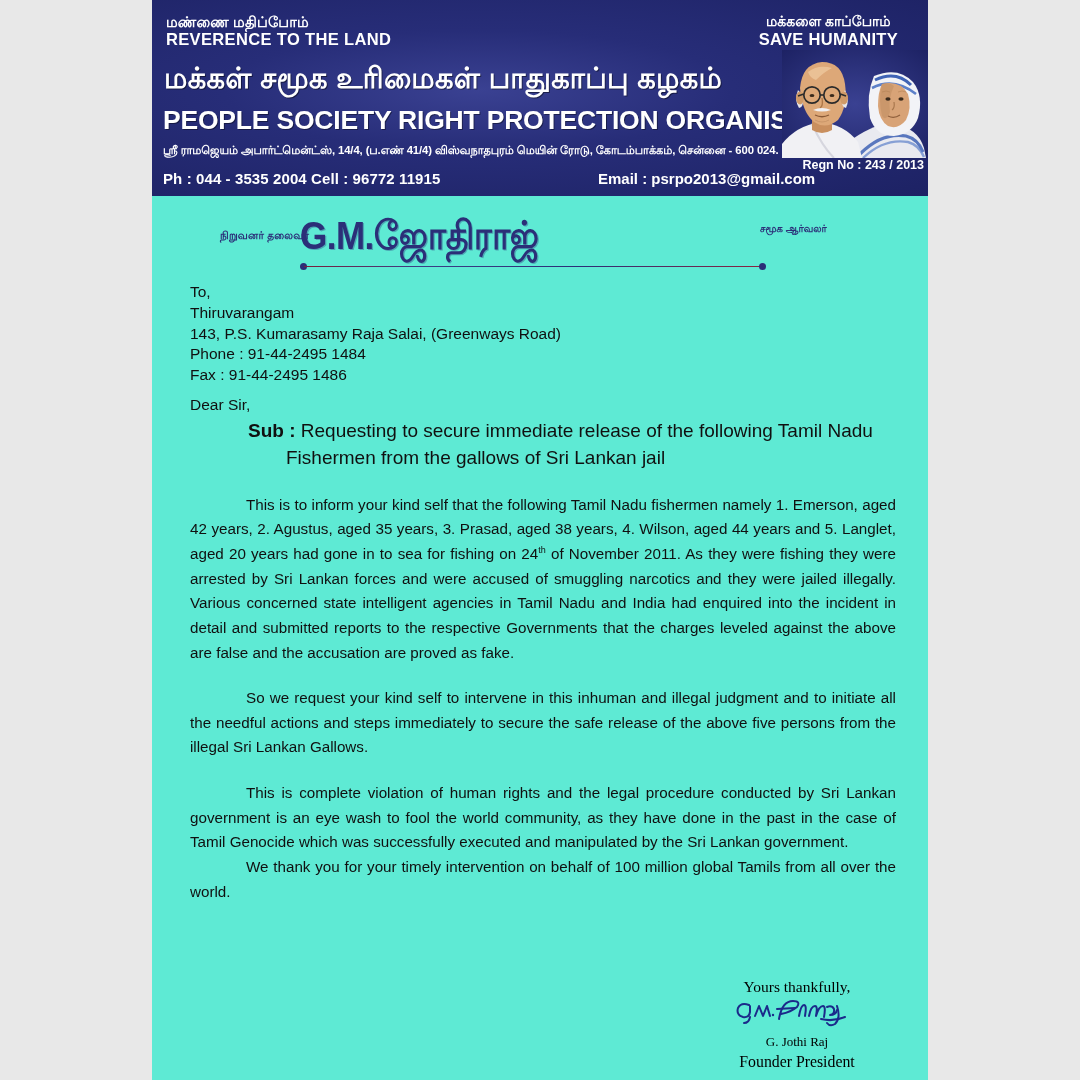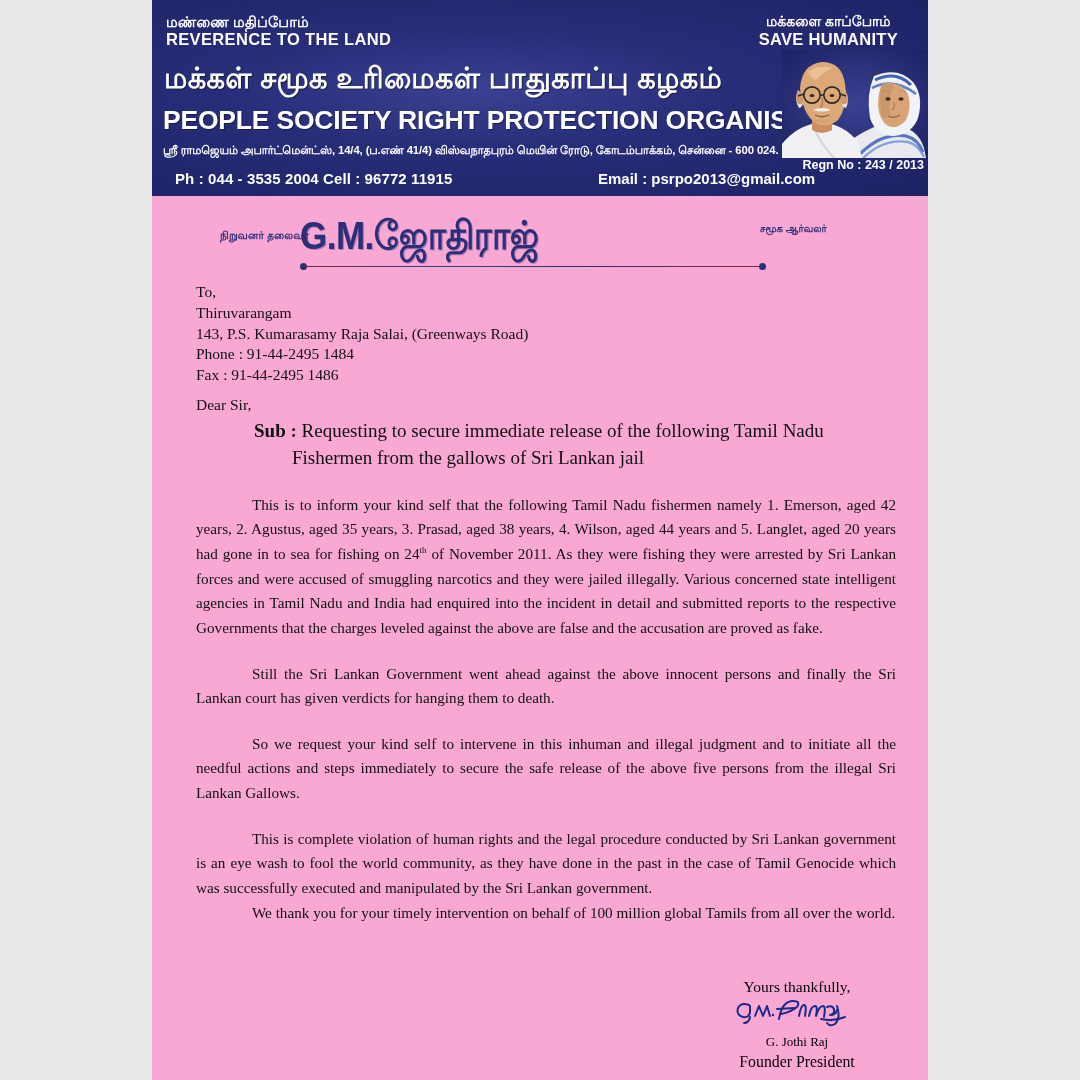--- a/index.html
+++ b/index.html
@@ -8,21 +8,21 @@
     width: 1080px; height: 1080px;
     background: #e8e8e8;
     font-family: "Liberation Serif", serif;
     overflow: hidden;
   }
 
   #page {
     position: absolute;
     left: 152px; top: 0;
     width: 776px; height: 1080px;
-    background: #f9a8d4;
+    background: #5eead4;
     overflow: hidden;
   }
 
   
   .banner {
     position: relative;
     width: 100%;
     height: 196px;
     background: #242a72;
     background-image: radial-gradient(ellipse at 42% 46%, #3a4192 0%, #272d78 40%, #1d2264 100%);
@@ -65,21 +65,21 @@
     color: #ffffff; font-size: 11.3px; font-weight: 700;
     white-space: nowrap; letter-spacing: -0.1px;
   }
   .contact-row {
     position: absolute; left: 11px; right: 10px; top: 170px;
     height: 22px;
   }
   .contact-phone {
     position: absolute; left: 0; top: 0;
     color: #ffffff; font-size: 15px; font-weight: 700;
-    letter-spacing: .1px; white-space: nowrap; margin-left: 12px;
+    letter-spacing: .1px; white-space: nowrap;
   }
   .contact-email {
     position: absolute; left: 435px; top: 0;
     color: #ffffff; font-size: 15px; font-weight: 700;
     white-space: nowrap;
   }
 
   
   .portraits {
     position: absolute; right: 0px; top: 50px;
@@ -135,23 +135,22 @@
     width: 7px; height: 7px; border-radius: 50%;
     background: #2b2f78;
   }
   .rule .dot.l { left: 0; }
   .rule .dot.r { right: 0; }
 
   
   .body-wrap {
     position: absolute;
     left: 38px; right: 32px; top: 282px;
-    font-family: Liberation Serif, serif;
+    font-family: Liberation Sans, sans-serif;
     color: #101010;
-    margin-left: 6px;
   }
 
   .to-line { font-size: 15.5px; line-height: 1.34; }
   .addressee { font-size: 15.5px; font-weight: 700; line-height: 1.34; }
   .addr-line { font-size: 15.5px; line-height: 1.34; }
 
   .salutation { font-size: 15.5px; margin-top: 10px; }
 
   .subject {
     margin-top: 4px;
@@ -315,21 +314,20 @@
     <div class="salutation">Dear Sir,</div>
 
     <div class="subject">
       <span class="lbl">Sub :</span>
       <span>Requesting to secure immediate release of the following Tamil Nadu</span>
       <span class="l2">Fishermen from the gallows of Sri Lankan jail</span>
     </div>
 
     <p class="para gap"><span>This is to inform your kind self that the following Tamil Nadu fishermen namely 1. Emerson, aged 42 years, 2. Agustus, aged 35 years, 3. Prasad, aged 38 years, 4. Wilson, aged 44 years and 5. Langlet, aged 20 years had gone in to sea for fishing on 24</span><sup>th</sup><span> of November 2011. As they were fishing they were arrested by Sri Lankan forces and were accused of smuggling narcotics and they were jailed illegally. Various concerned state intelligent agencies in Tamil Nadu and India had enquired into the incident in detail and submitted reports to the respective Governments that the charges leveled against the above are false and the accusation are proved as fake.</span></p>
 
-    <p class="para gap">Still the Sri Lankan Government went ahead against the above innocent persons and finally the Sri Lankan court has given verdicts for hanging them to death.</p>
 
     <p class="para gap">So we request your kind self to intervene in this inhuman and illegal judgment and to initiate all the needful actions and steps immediately to secure the safe release of the above five persons from the illegal Sri Lankan Gallows.</p>
 
     <p class="para gap">This is complete violation of human rights and the legal procedure conducted by Sri Lankan government is an eye wash to fool the world community, as they have done in the past in the case of Tamil Genocide which was successfully executed and manipulated by the Sri Lankan government.</p>
 
     <p class="para tight">We thank you for your timely intervention on behalf of 100 million global Tamils from all over the world.</p>
   </div>
 
   <div class="signoff">
     <div class="yours">Yours thankfully,</div>

